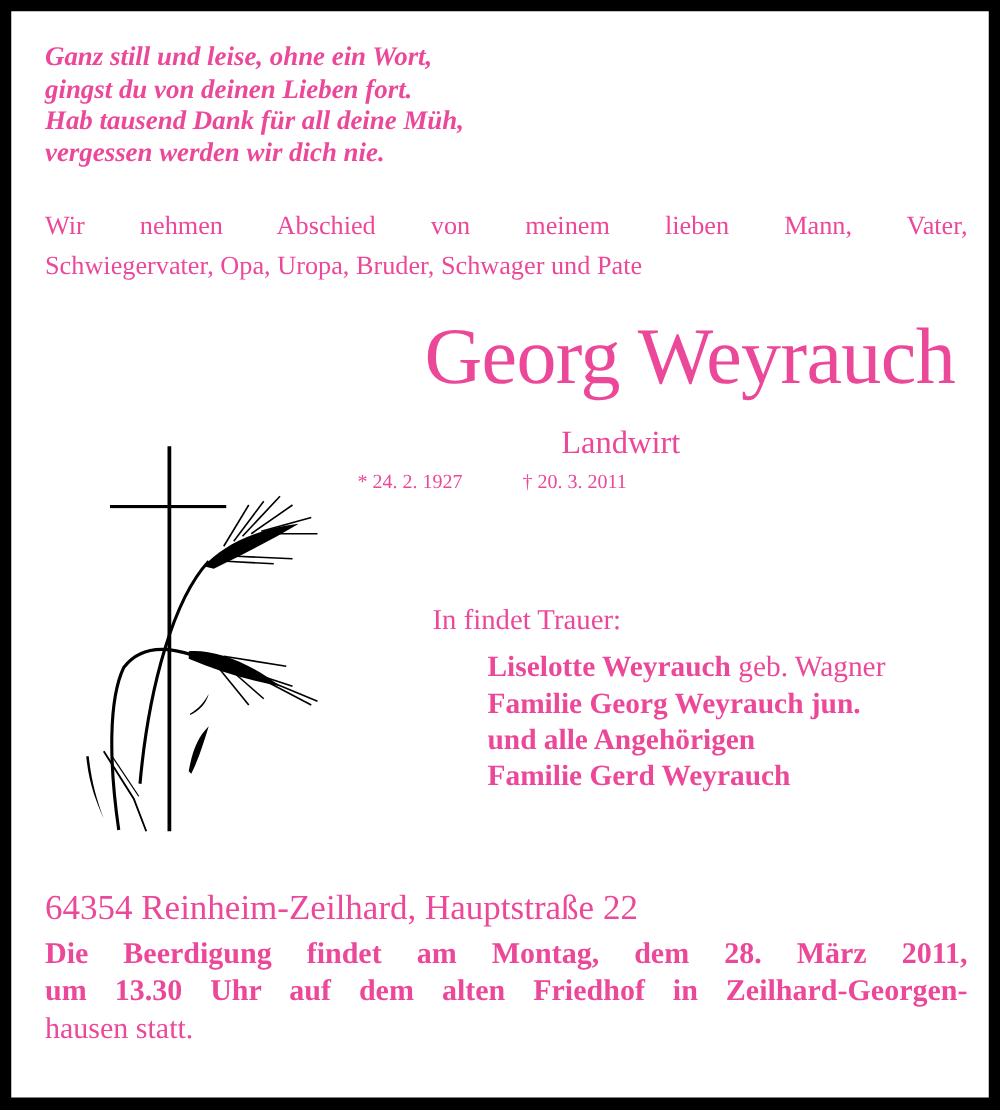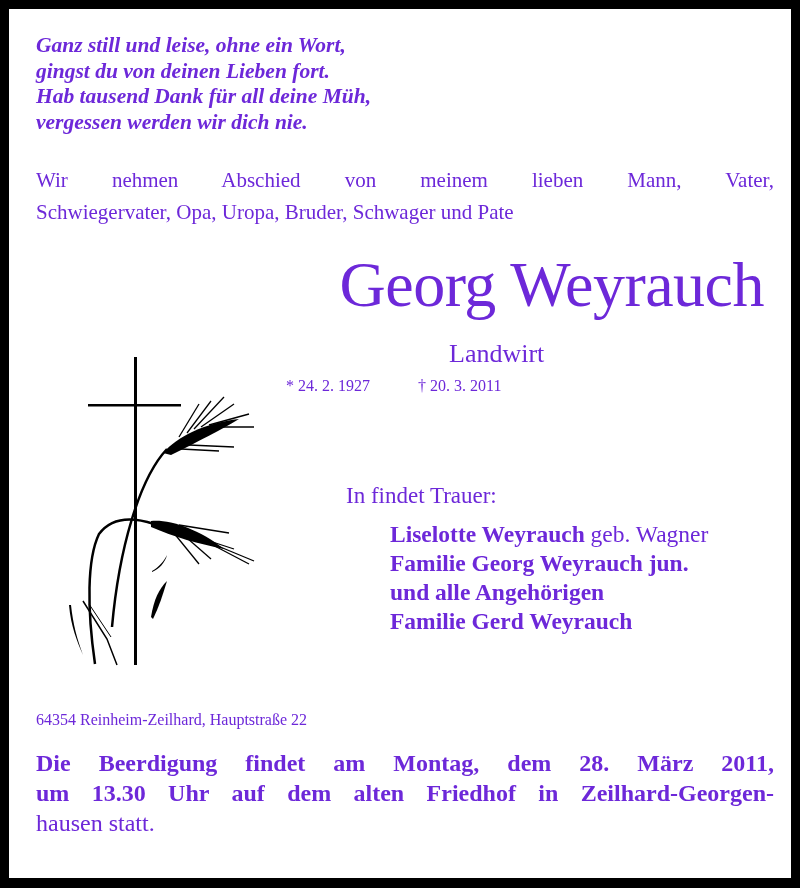--- a/index.html
+++ b/index.html
@@ -1,33 +1,33 @@
 <!DOCTYPE html>
 <html><head>
   <meta charset="utf-8">
   <style>
     html, body { margin: 0; padding: 0; background: #000; }
     body { width: 800px; height: 888px; overflow: hidden; }
     .frame {
       position: absolute; left: 9px; top: 9px; width: 782px; height: 869px;
-      background: #fff; color: #6d28d9;
+      background: #fff; color: #ec4899;
       font-family: "Liberation Serif", "DejaVu Serif", serif;
     }
     .abs { position: absolute; white-space: nowrap; }
     .poem { left: 27px; top: 24px; font-style: italic; font-weight: bold; font-size: 21.5px; line-height: 25.5px; }
     .intro { left: 27px; top: 155px; width: 738px; font-size: 21px; line-height: 32px; }
     .intro .l1 { display: block; text-align: justify; text-align-last: justify; }
     .name { left: 0; width: 755px; top: 236px; text-align: right; font-size: 64px; font-weight: normal; letter-spacing: -0.5px; line-height: 80px; }
     .occupation { left: 440px; top: 330px; font-size: 26px; }
     .dates { left: 277px; top: 368px; font-size: 16px; }
     .dates .death { margin-left: 48px; }
     .mourning-title { left: 337px; top: 474px; font-size: 23px; }
     .mourners { left: 337px; top: 511px; font-size: 23.5px; line-height: 29px; margin-left: 44px; }
     .mourners .b { font-weight: bold; }
-    .address { left: 27px; top: 702px; font-size: 16px; }
+    .address { left: 27px; top: 702px; font-size: 28px; }
     .funeral { left: 27px; top: 739px; width: 738px; font-size: 24px; line-height: 30px; white-space: normal; }
     .funeral .j { display: block; text-align: justify; text-align-last: justify; font-weight: bold; }
     .emblem { position: absolute; left: 50px; top: 340px; }
   </style>
 </head>
 <body>
 
 <div class="frame">
 
   <div class="abs poem">

